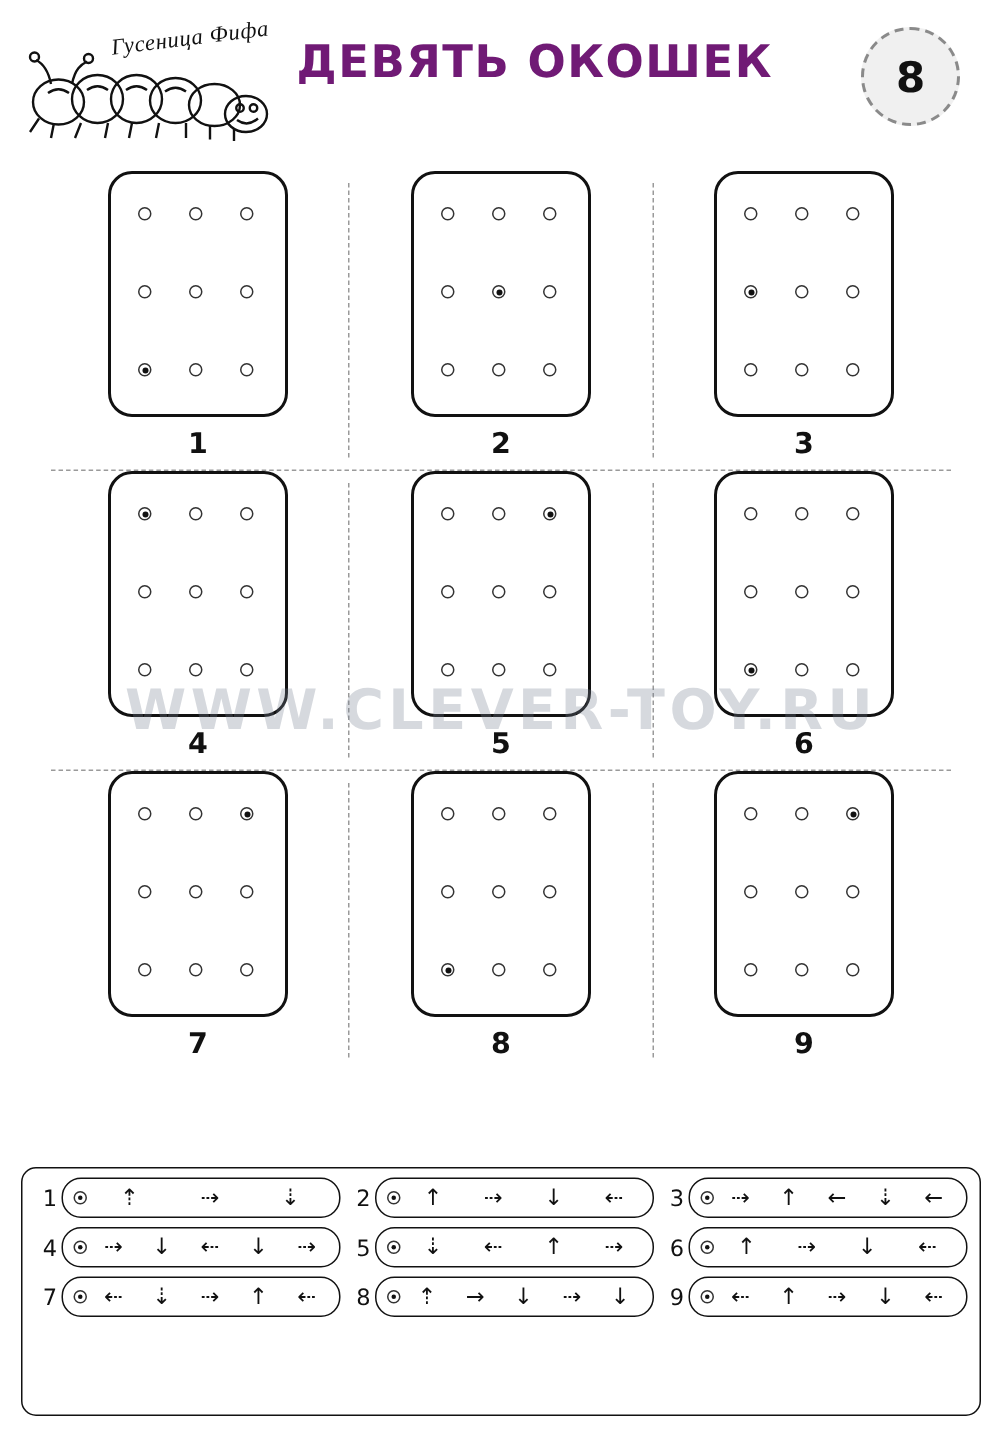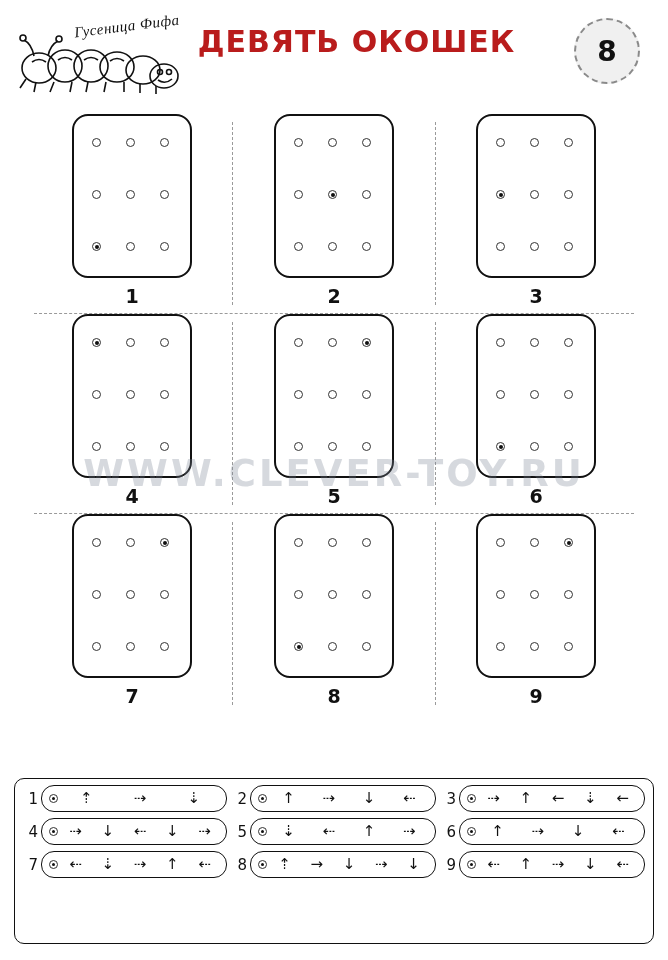--- a/index.html
+++ b/index.html
@@ -43,21 +43,21 @@
     font-weight:bold;
     font-size:14px;
     letter-spacing:1.2px;
     color:#111;
   }
   .title-big{
     font-family:"DejaVu Sans", sans-serif;
     font-weight:bold;
     font-size:30px;
     letter-spacing:1px;
-    color:#b91c1c;
+    color:#701a75;
     margin-top:4px;
     padding-left:45px;
   }
   .page-badge{
     position:absolute;
     right:28px; top:18px;
     width:62px; height:62px;
     border-radius:50%;
     background:#f0f0f0;
     border:2px dashed #8a8a8a;

